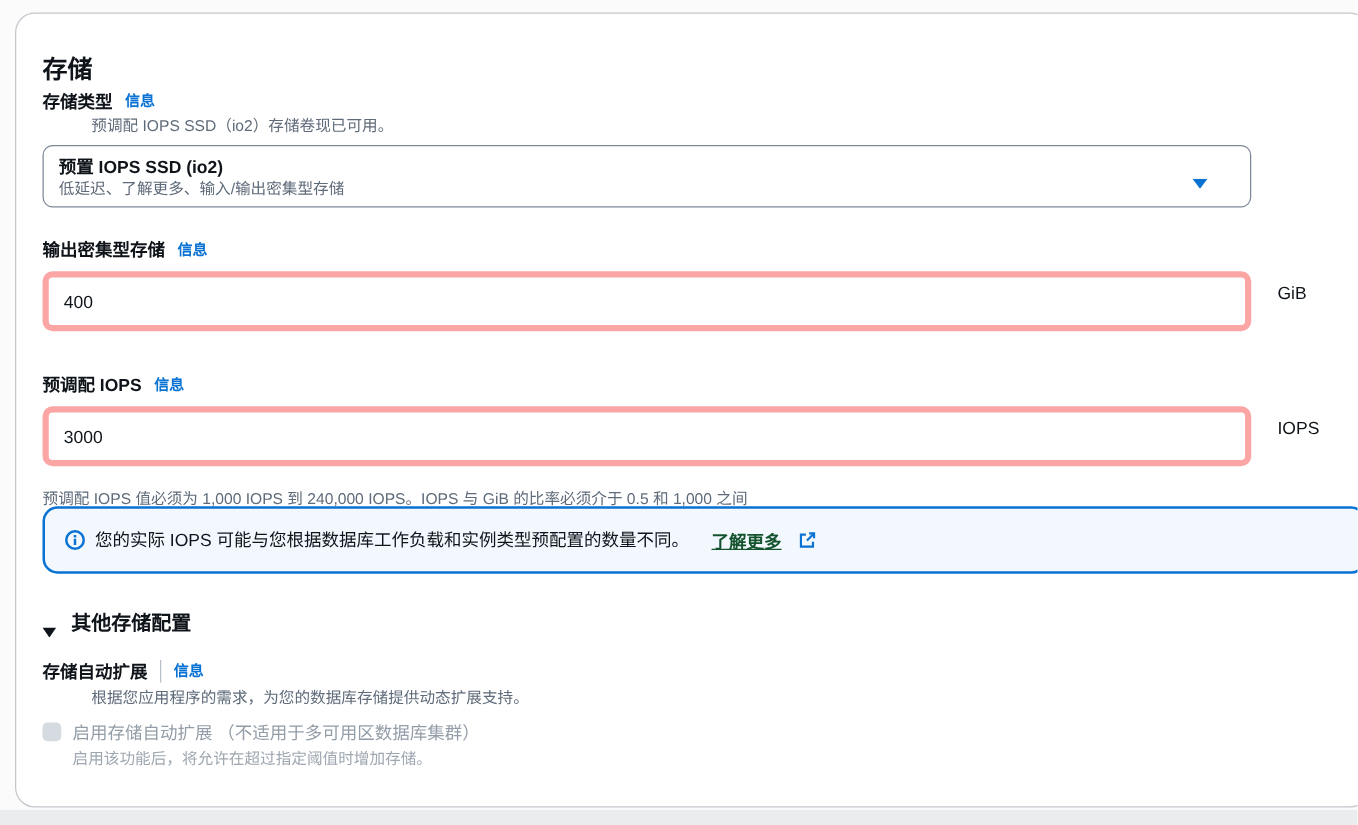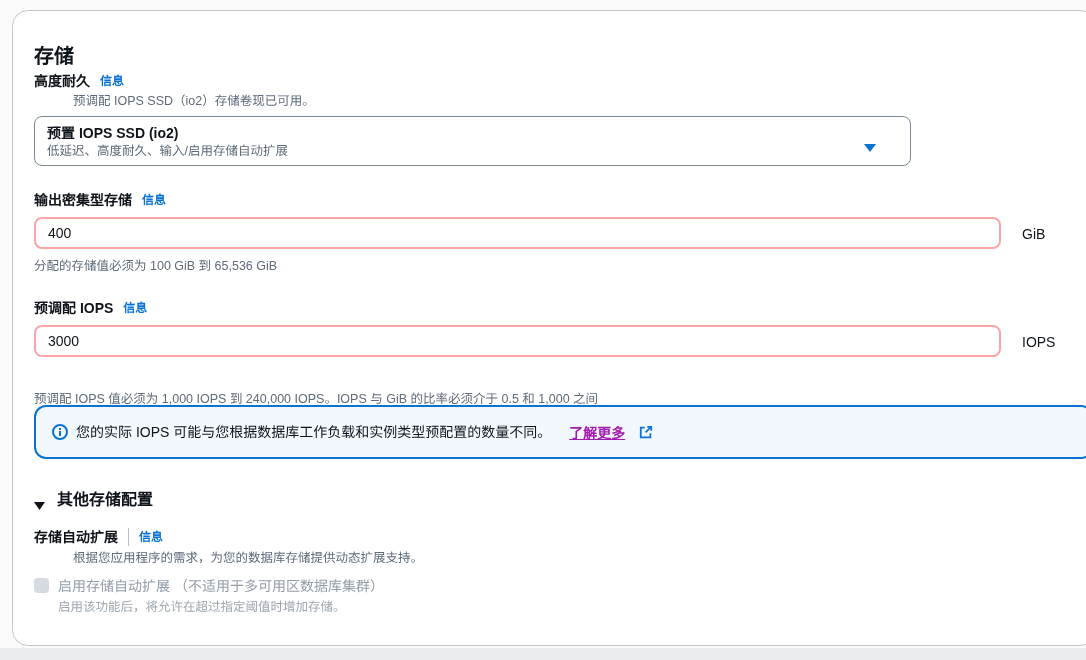--- a/index.html
+++ b/index.html
@@ -25,44 +25,44 @@
   }
   .abs{position:absolute;left:21px;}
   .card-title{top:16px;font-size:20px;font-weight:700;line-height:24px;}
   .label-row{display:flex;align-items:center;gap:10px;}
   .field-label{font-size:14px;font-weight:700;line-height:18px;}
   .info-link{font-size:12px;font-weight:700;color:#0972d3;text-decoration:none;line-height:16px;cursor:pointer;}
   .desc{font-size:12.5px;color:#5f6b7a;line-height:16px;margin-left:39px;}
   .constraint{font-size:12.5px;color:#5f6b7a;line-height:16px;}
 
   .select{
-    top:105px;width:877px;height:50px;box-sizing:border-box;
+    top:105px;width:967px;height:50px;box-sizing:border-box;
     background:#fff;border:1px solid #7d8998;border-radius:8px;
     padding:7px 18px 7px 12px;cursor:pointer;
   }
   .select-main{font-size:14px;font-weight:700;line-height:19px;}
   .select-desc{font-size:12.5px;color:#5f6b7a;line-height:17px;}
   .select-caret{position:absolute;right:34px;top:21px;width:12px;height:8px;}
 
   .text-input{
-    position:absolute;left:21px;width:967px;height:32px;box-sizing:border-box;
-    background:#fff;border:2px solid #fca5a5;border-radius:8px;
+    position:absolute;left:21px;width:967px;height:48px;box-sizing:border-box;
+    background:#fff;border:5px solid #fca5a5;border-radius:8px;
     padding:0 12px;font-size:14px;color:#0f141a;
     font-family:"Liberation Sans","DejaVu Sans",sans-serif;
   }
   .unit-label{left:1009px;font-size:14px;line-height:18px;}
 
   .alert{
     top:394px;left:21px;width:1059px;height:54px;box-sizing:border-box;
     background:#f2f8fd;border:2px solid #0972d3;border-radius:12px;
     display:flex;align-items:center;gap:8px;padding:0 16px;
   }
   .alert-text{font-size:14px;line-height:20px;}
   .alert-link{display:inline-flex;align-items:center;gap:14px;margin-left:10px;
-    color:#a21caf;font-size:14px;font-weight:700;text-decoration:underline;cursor:pointer;}
+    color:#14532d;font-size:14px;font-weight:700;text-decoration:underline;cursor:pointer;}
   .alert-link svg{text-decoration:none;}
 
   .expand-header{top:479px;display:flex;align-items:flex-end;gap:12px;cursor:pointer;}
   .expand-title{font-size:16px;font-weight:700;line-height:20px;}
 
   .divider{width:1px;height:18px;background:#b6bec9;}
 
   .checkbox-row{top:566px;display:flex;align-items:flex-start;gap:9px;}
   .checkbox{
     width:15px;height:15px;border-radius:4px;background:#d5dbe0;margin-top:1px;
@@ -72,42 +72,41 @@
   .checkbox-desc{top:588px;left:45px;font-size:12.5px;color:#9ea7b0;line-height:16px;}
 </style>
 </head>
 <body>
 
 <div class="card">
 
   <h2 class="abs card-title">存储</h2>
 
   <div class="abs label-row" style="top:61px;">
-    <span class="field-label">高度耐久</span>
+    <span class="field-label">存储类型</span>
     <a class="info-link">信息</a>
   </div>
   <div class="abs desc" style="top:82px;">预调配 IOPS SSD（io2）存储卷现已可用。</div>
 
   <div class="abs select">
     <div class="select-main">预置 IOPS SSD (io2)</div>
-    <div class="select-desc">低延迟、高度耐久、输入/启用存储自动扩展</div>
+    <div class="select-desc">低延迟、了解更多、输入/输出密集型存储</div>
     <span class="select-caret">
       <svg width="12" height="8" viewBox="0 0 12 8">
           <polygon points="0,0 12,0 6,8" fill="#0972d3"></polygon>
         </svg>
     </span>
   </div>
 
   <div class="abs label-row" style="top:180px;">
     <span class="field-label">输出密集型存储</span>
     <a class="info-link">信息</a>
   </div>
   <input class="text-input" style="top: 206px;" value="400">
   <span class="abs unit-label" style="top:214px;">GiB</span>
-  <div class="abs constraint" style="top:247px;">分配的存储值必须为 100 GiB 到 65,536 GiB</div>
 
   <div class="abs label-row" style="top:288px;align-items:center;">
     <span class="field-label">预调配 IOPS</span>
     <a class="info-link">信息</a>
   </div>
   <input class="text-input" style="top: 314px;" value="3000">
   <span class="abs unit-label" style="top:322px;">IOPS</span>
   <div class="abs constraint" style="top:355px;margin-top:25px;">预调配 IOPS 值必须为 1,000 IOPS 到 240,000 IOPS。IOPS 与 GiB 的比率必须介于 0.5 和 1,000 之间</div>
 
   <div class="abs alert">

